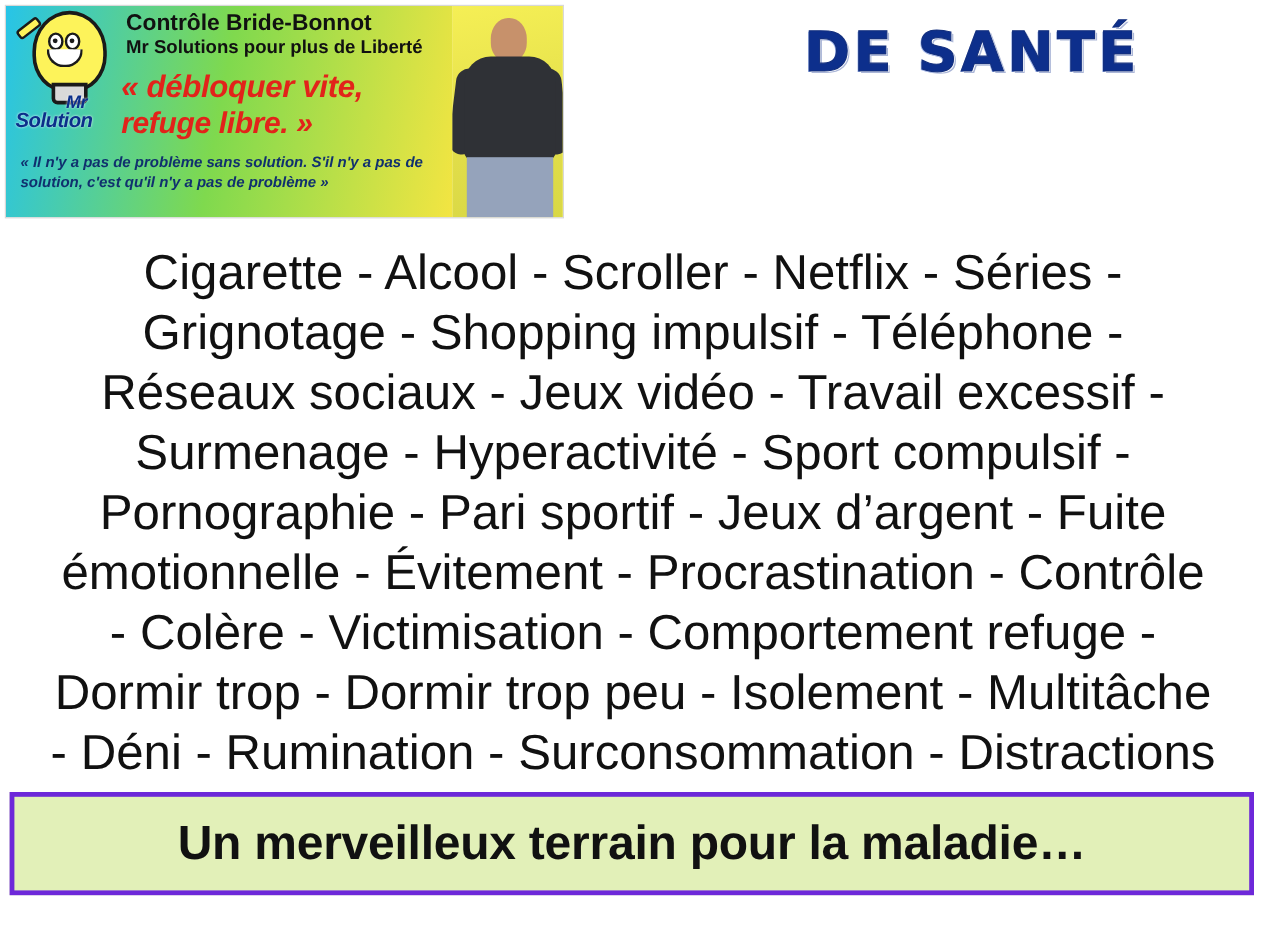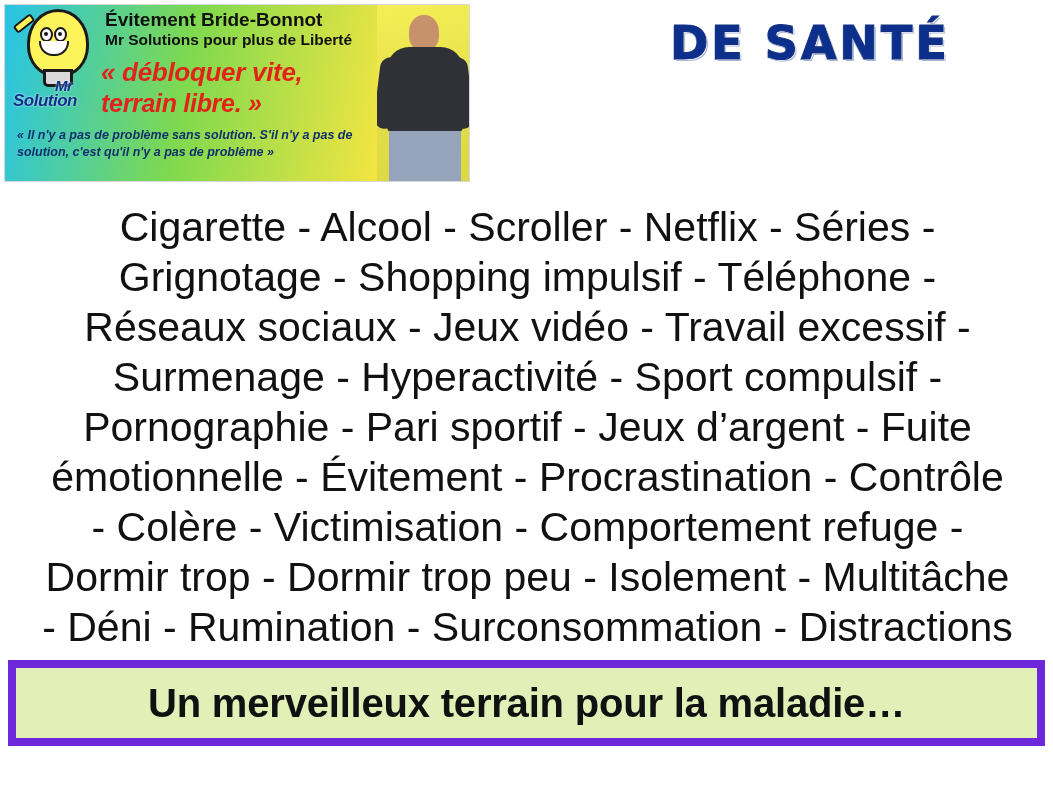--- a/index.html
+++ b/index.html
@@ -272,21 +272,21 @@
 
   
   .bottom-box {
     position: absolute;
     left: 8px;
     top: 660px;
     width: 1037px;
     height: 86px;
     box-sizing: border-box;
     background: #e2f0b8;
-    border: 8px solid #6d28d9;
+    border: 4px solid #6d28d9;
     display: flex;
     align-items: center;
     justify-content: center;
   }
   .bottom-text {
     font-size: 40px;
     font-weight: bold;
     color: #111111;
     letter-spacing: -0.2px;
     font-family: "Liberation Sans", sans-serif;
@@ -306,24 +306,24 @@
           <i></i>
         </div>
       <div class="bulb-eye r">
           <i></i>
         </div>
       <div class="bulb-smile"></div>
       <div class="logo-text1">Mr</div>
       <div class="logo-text2">Solution</div>
     </div>
 
-    <div class="banner-name">Évitement Bride-Bonnot</div>
+    <div class="banner-name">Contrôle Bride-Bonnot</div>
     <div class="banner-sub">Mr Solutions pour plus de Liberté</div>
     <div class="banner-slogan1">« débloquer vite,</div>
-    <div class="banner-slogan2">terrain libre. »</div>
+    <div class="banner-slogan2">refuge libre. »</div>
     <div class="banner-quote">« Il n'y a pas de problème sans solution. S'il n'y a pas de solution, c'est qu'il n'y a pas de problème »</div>
   </div>
 
   <div class="banner-right">
     <div class="photo-bg"></div>
     <div class="ph-arm-l"></div>
     <div class="ph-arm-r"></div>
     <div class="ph-head"></div>
     <div class="ph-body"></div>
     <div class="ph-jeans"></div>

